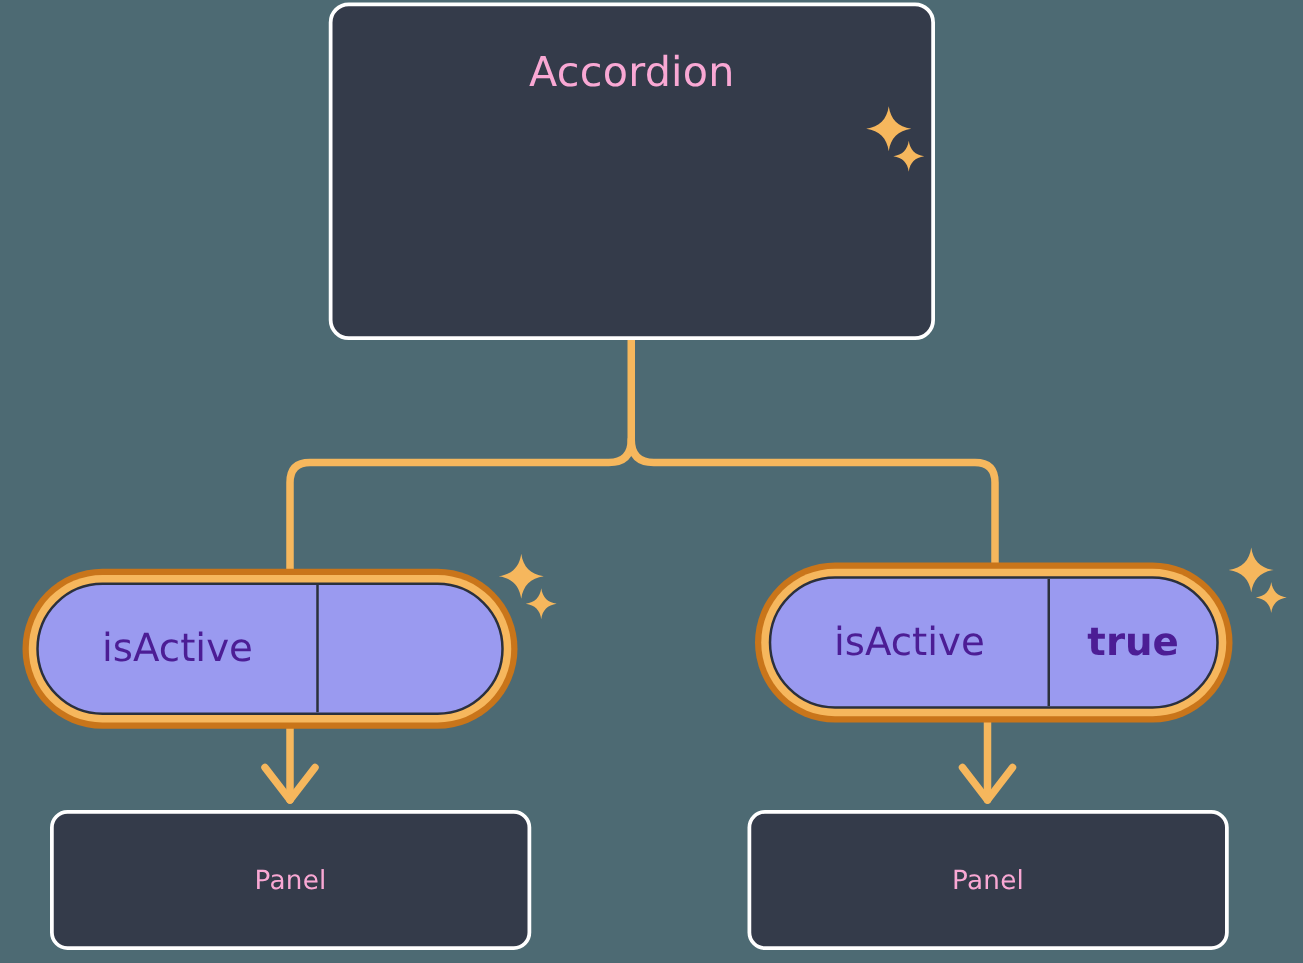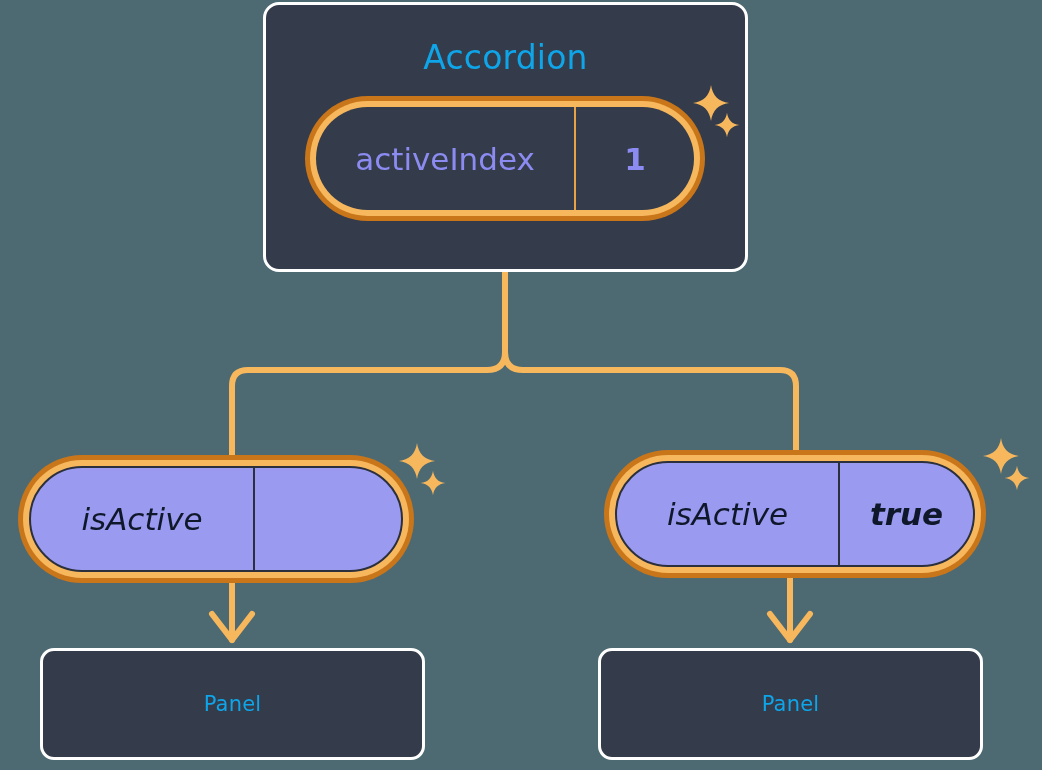--- a/index.html
+++ b/index.html
@@ -36,21 +36,21 @@
     position: absolute;
     box-sizing: border-box;
     background: #343b4a;
     border: 3px solid #ffffff;
     border-radius: 14px;
     display: flex;
     flex-direction: column;
     align-items: center;
   }
   .comp-title {
-    color: #0ea5e9;
+    color: #f9a8d4;
     font-size: 33px;
     font-weight: 400;
     letter-spacing: 0.2px;
     line-height: 1;
     white-space: nowrap;
   }
 
   
   #accordion-box {
     left: 263px;
@@ -121,22 +121,21 @@
     background: #e8a349;
   }
 
   
   .pill-lav .pill-inner {
     background: #9a9af0;
     border: 2px solid #2b303c;
   }
   .pill-lav .pill-key,
   .pill-lav .pill-val {
-    color: #0f172a;
-    font-style: italic;
+    color: #4c1d95;
   }
   .pill-lav .pill-divider {
     background: #2b303c;
   }
 
   .pill-key {
     display: flex;
     align-items: center;
     justify-content: center;
     font-size: 31px;
@@ -220,29 +219,20 @@
     <path d="M 212 614 L 232 640 L 252 614" fill="none" stroke="#f6b75d" stroke-width="6" stroke-linecap="round" stroke-linejoin="round"></path>
 
     <path d="M 790 574 L 790 640" fill="none" stroke="#f6b75d" stroke-width="6" stroke-linecap="round"></path>
     <path d="M 770 614 L 790 640 L 810 614" fill="none" stroke="#f6b75d" stroke-width="6" stroke-linecap="round" stroke-linejoin="round"></path>
   </svg>
 
   <div id="accordion-box" class="comp-box">
     <div class="comp-title">Accordion</div>
   </div>
 
-  <div id="pill-activeindex" class="pill-outer pill-dark">
-    <div class="pill-mid">
-      <div class="pill-inner">
-        <div class="pill-key">activeIndex</div>
-        <div class="pill-divider"></div>
-        <div class="pill-val">1</div>
-      </div>
-    </div>
-  </div>
 
   <div class="sparkle-group" style="left:692px; top:84px; width:70px; height:70px;">
     <svg class="sparkle" style="left:0px; top:0px;" width="38" height="38" viewBox="0 0 40 40">
       <path d="M20 1 C21.6 12.2 27.8 18.4 39 20 C27.8 21.6 21.6 27.8 20 39 C18.4 27.8 12.2 21.6 1 20 C12.2 18.4 18.4 12.2 20 1 Z" fill="#f6b75d"></path>
     </svg>
     <svg class="sparkle" style="left:22px; top:28px;" width="26" height="26" viewBox="0 0 40 40">
       <path d="M20 1 C21.6 12.2 27.8 18.4 39 20 C27.8 21.6 21.6 27.8 20 39 C18.4 27.8 12.2 21.6 1 20 C12.2 18.4 18.4 12.2 20 1 Z" fill="#f6b75d"></path>
     </svg>
   </div>
 

